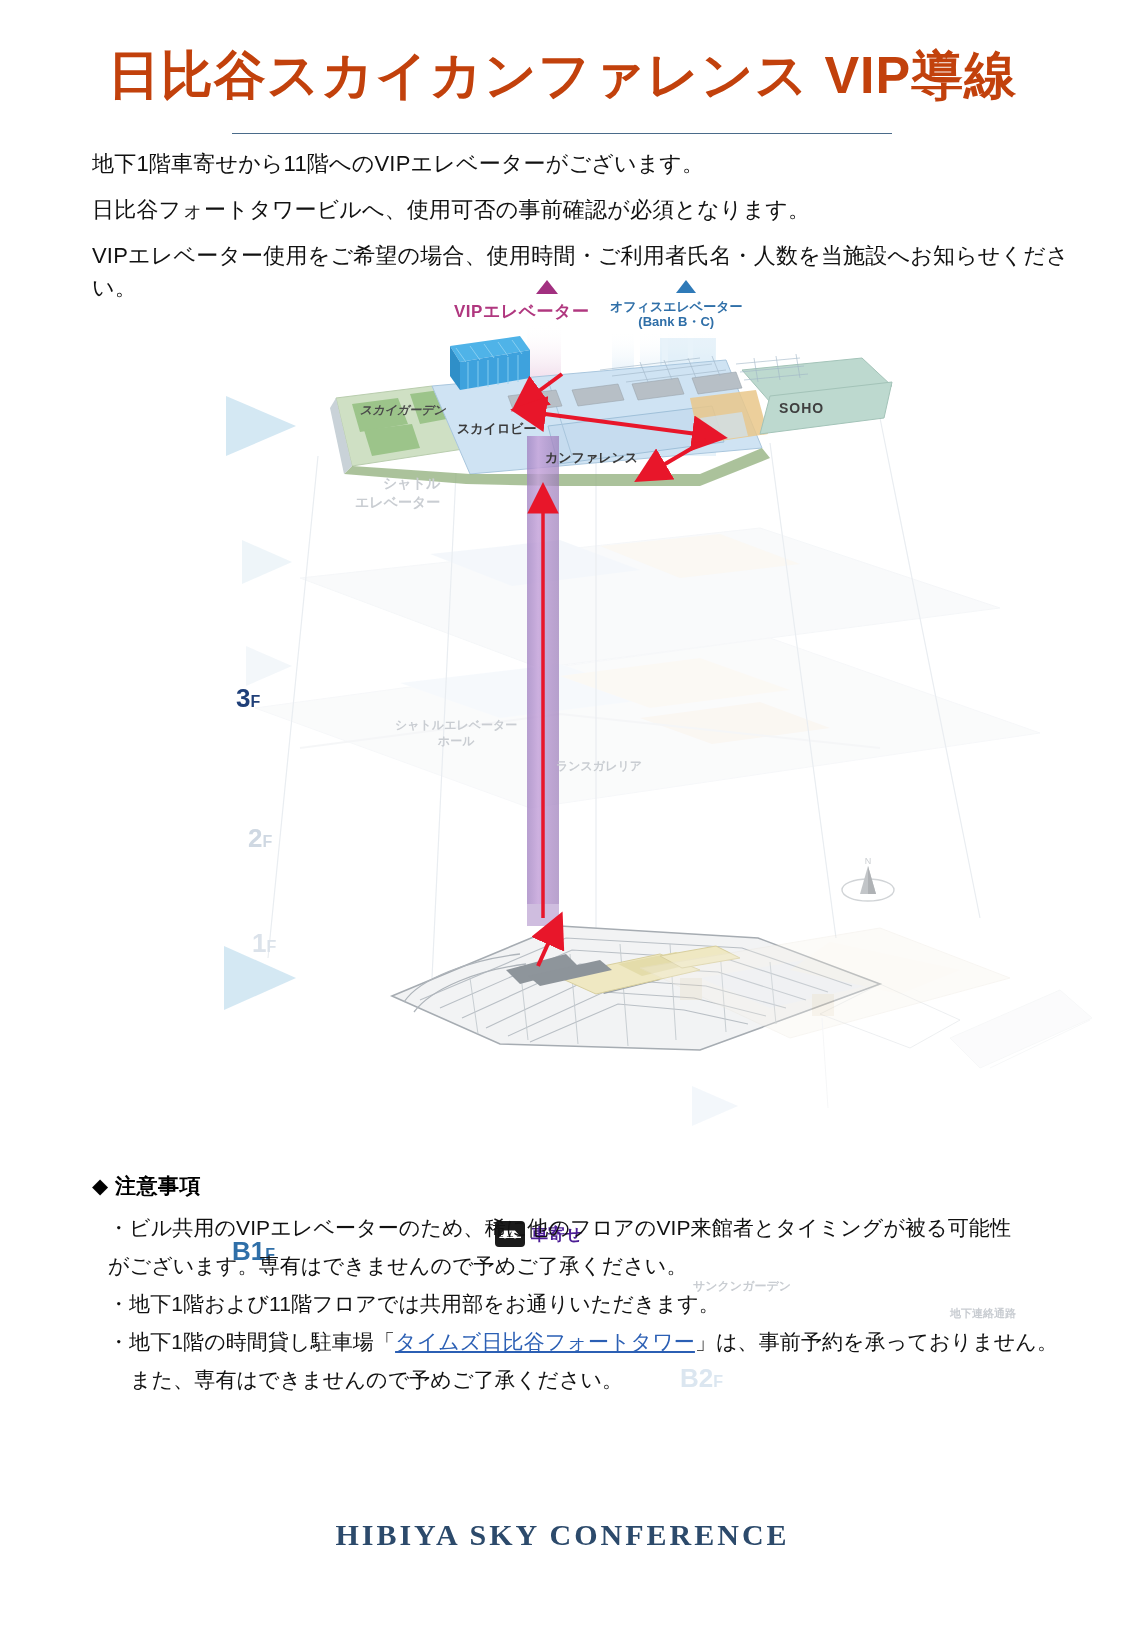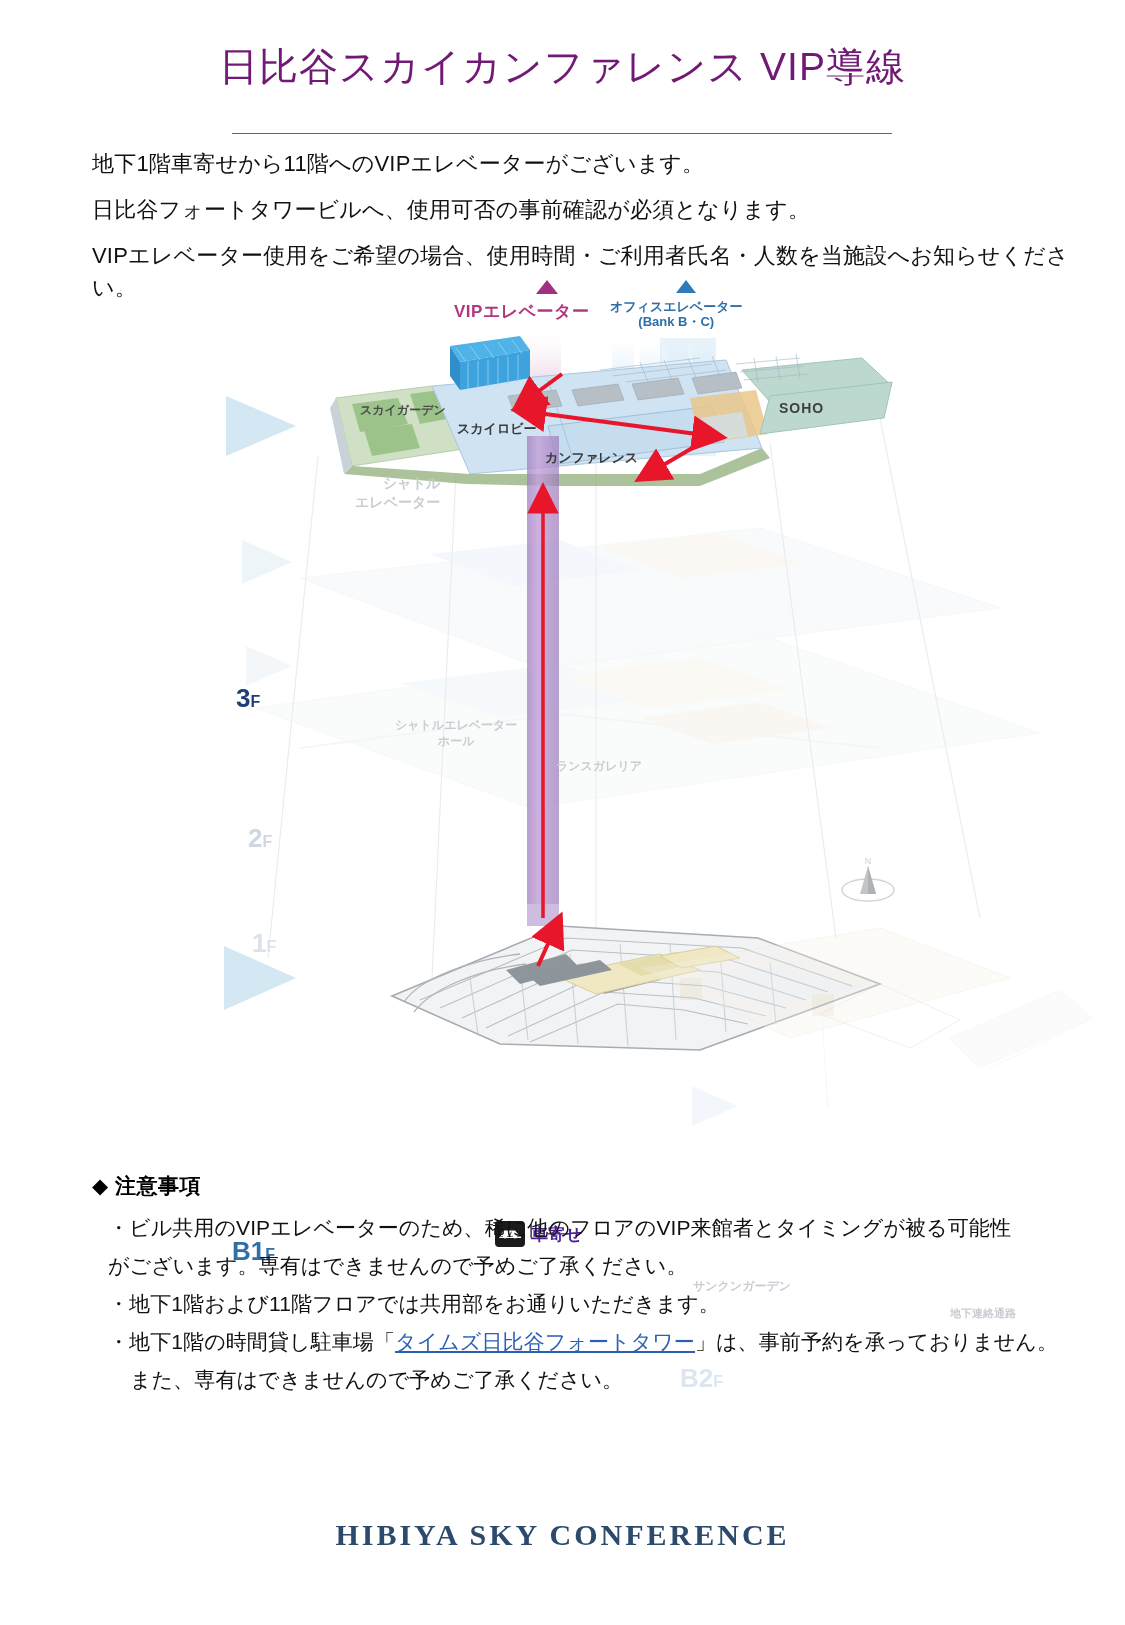--- a/index.html
+++ b/index.html
@@ -18,23 +18,23 @@
 
   
   .title-wrap {
     position: absolute;
     top: 44px;
     left: 0;
     width: 1125px;
     text-align: center;
   }
   .page-title {
-    font-size: 39px;
-    font-weight: 400;
-    color: #701a75;
+    font-size: 52px;
+    font-weight: 700;
+    color: #c2410c;
     letter-spacing: 1px;
     line-height: 1.2;
   }
   .title-rule {
     position: absolute;
     top: 133px;
     left: 232px;
     width: 660px;
     height: 1px;
     background: #4a6b8a;
@@ -90,21 +90,21 @@
   }
   .tri-office {
     left: 676px; top: 2px;
     width: 0; height: 0;
     border-left: 10px solid transparent;
     border-right: 10px solid transparent;
     border-bottom: 13px solid #2f7ab8;
   }
 
   
-  .lbl-skygarden { left: 360px; top: 124px; font-size: 12px; font-weight:700; color:#4a4a4a; }
+  .lbl-skygarden { left: 360px; top: 124px; font-size: 12px; font-weight:700; color:#4a4a4a;font-style:italic; }
   .lbl-skylobby  { left: 457px; top: 142px; font-size: 13px; font-weight:700; color:#3a3a3a; }
   .lbl-conf      { left: 545px; top: 171px; font-size: 13px; font-weight:700; color:#3a3a3a; }
   .lbl-soho      { left: 779px; top: 122px; font-size: 14px; font-weight:700; color:#3f3f3f; letter-spacing:1px; }
 
   
   .faded { color: #c9cdd2; font-weight: 700; }
   .lbl-shuttle   { left: 355px; top: 196px; font-size: 14px; line-height:1.35; text-align:right; }
   .lbl-shuttle-hall { left: 395px; top: 440px; font-size: 12px; line-height:1.3; text-align:center; }
   .lbl-galleria  { left: 556px; top: 480px; font-size: 12px; }
   .lbl-sunken    { left: 693px; top: 1000px; font-size: 12px; }

